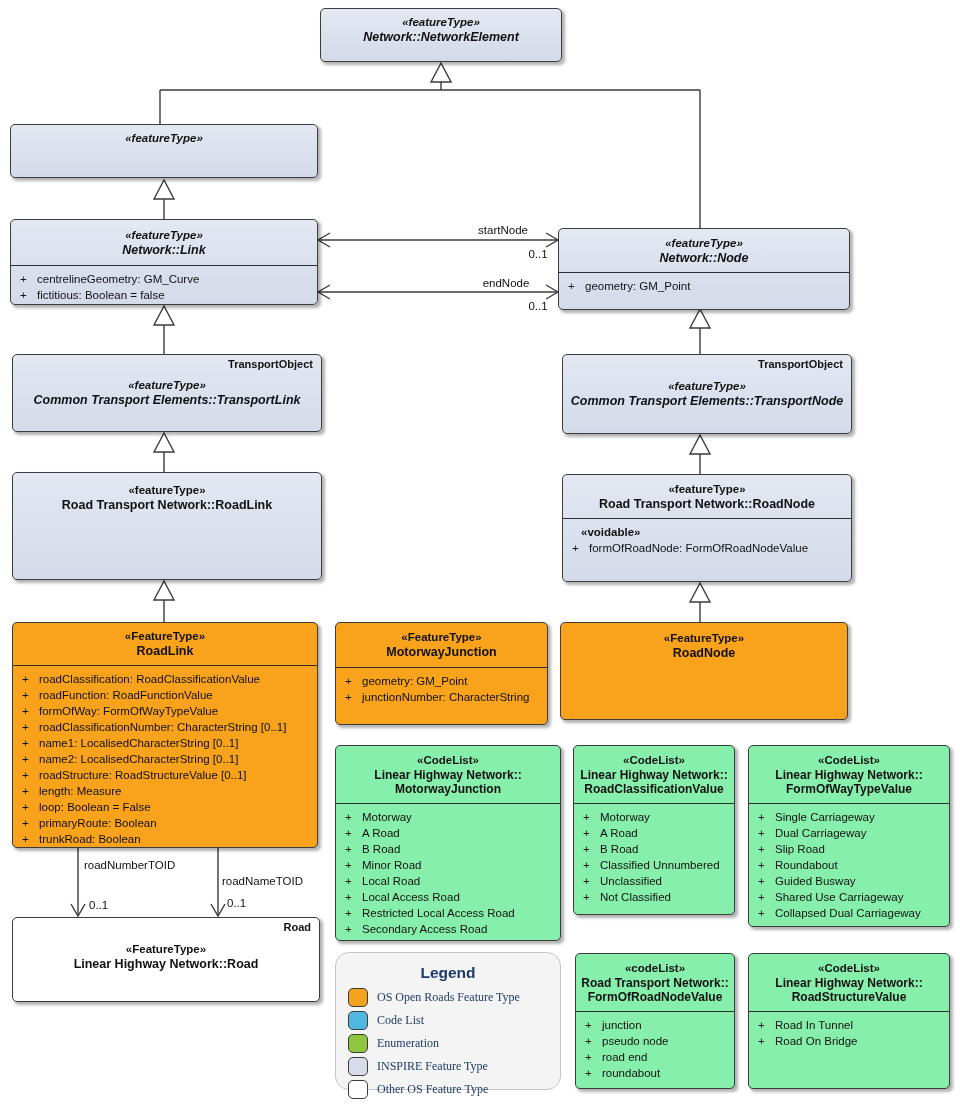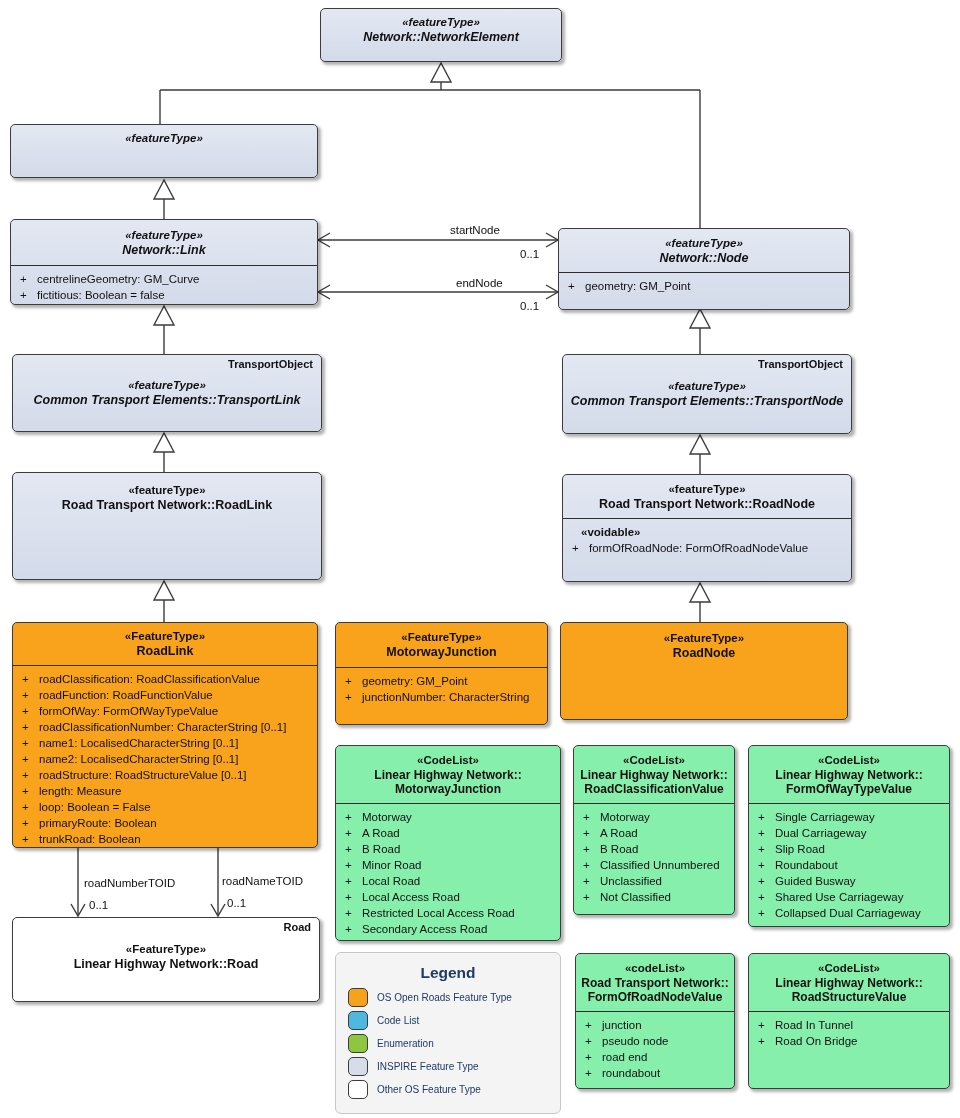--- a/index.html
+++ b/index.html
@@ -54,42 +54,42 @@
   #b-roadFunction{left:335px;top:745px;width:226px;height:196px;}
   #b-roadClassification{left:573px;top:745px;width:162px;height:170px;}
   #b-formOfWay{left:748px;top:745px;width:202px;height:182px;}
   #b-formOfRoadNode{left:575px;top:953px;width:160px;height:136px;}
   #b-roadStructure{left:748px;top:953px;width:202px;height:136px;}
   .blue .head{height:58px;padding-top:7px;}
   .blue .stereo,.blue .cls-name{line-height:14.5px;}
   .blue .cls-name{font-size:12px;}
   
   .lbl{position:absolute;font-size:11.5px;z-index:2;white-space:nowrap;}
-  .lbl.r{text-align:left;}
+  .lbl.r{text-align:center;}
   #lbl-startNode{left:450px;top:224px;width:106px;}
   #mult-startNode{left:520px;top:248px;width:36px;}
   #lbl-endNode{left:456px;top:277px;width:100px;}
   #mult-endNode{left:520px;top:300px;width:36px;}
-  #lbl-roadNumberTOID{left:84px;top:877px;}
+  #lbl-roadNumberTOID{left:84px;top:859px;}
   #mult-roadNumberTOID{left:89px;top:899px;}
   #lbl-roadNameTOID{left:222px;top:875px;text-align:right;}
   #mult-roadNameTOID{left:227px;top:897px;}
   
   #legend{
-    position:absolute;left:335px;top:952px;width:226px;height:162px;z-index:1;
-    background:#f4f4f4;border:1.3px solid #c6c6c6;border-radius:6px;box-sizing:border-box;
+    position:absolute;left:335px;top:952px;width:226px;height:138px;z-index:1;
+    background:#f4f4f4;border:1.3px solid #c6c6c6;border-radius:14px;box-sizing:border-box;
     color:#1e3a66;
   }
   #legend .legend-title{text-align:center;font-size:15.5px;font-weight:bold;padding-top:11px;}
   .legend-row{display:flex;align-items:center;margin:7px 0 0 12px;height:16px;}
   .swatch{
     flex:none;width:20px;height:19px;border:1.8px solid #3c3c3c;border-radius:5px;
     box-sizing:border-box;margin-right:9px;
   }
-  .legend-label{font-size:10px;font-weight:400;white-space:nowrap;}
+  .legend-label{font-size:12px;font-weight:400;white-space:nowrap;font-family:Liberation Serif, serif;}
 </style>
 </head>
 <body>
 
 <div class="canvas">
 
   <svg class="connectors" viewBox="0 0 960 1118" xmlns="http://www.w3.org/2000/svg">
     <g stroke="#3c3c3c" stroke-width="1.4" fill="none">
 
       <path d="M441,82 L441,90 M160,90 L700,90 M160,90 L160,124 M700,90 L700,228"></path>

